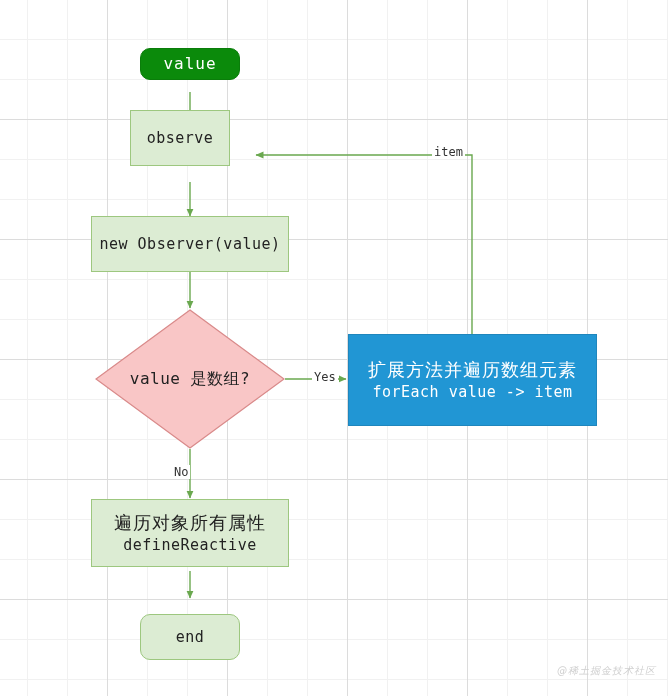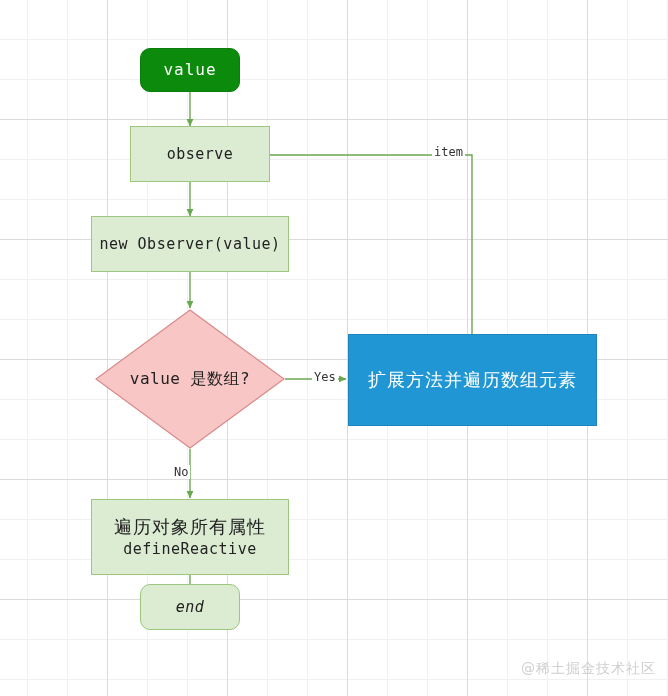--- a/index.html
+++ b/index.html
@@ -127,24 +127,25 @@
     padding: 0 2px;
     white-space: nowrap;
   }
 
   
   #watermark {
     position: absolute;
     right: 12px;
     bottom: 18px;
     font-family: "DejaVu Sans", "Liberation Sans", sans-serif;
-    font-size: 14px;
+    font-size: 10px;
     color: #cfcfcf;
     letter-spacing: 1px;
     white-space: nowrap;
+    font-style: italic;
   }
 </style>
 </head>
 <body>
 
 <div id="canvas">
 
   <svg id="wires" viewBox="0 0 668 696" width="668" height="696">
     <defs>
       <marker id="arrow" markerWidth="9" markerHeight="9" refX="7.5" refY="3.6" orient="auto" markerUnits="userSpaceOnUse">
@@ -160,49 +161,50 @@
 
     <line x1="285" y1="379" x2="346" y2="379" stroke="#6aa84f" stroke-width="1.4" marker-end="url(#arrow)"></line>
 
     <line x1="190" y1="449" x2="190" y2="498" stroke="#6aa84f" stroke-width="1.4" marker-end="url(#arrow)"></line>
 
     <line x1="190" y1="571" x2="190" y2="598" stroke="#6aa84f" stroke-width="1.4" marker-end="url(#arrow)"></line>
 
     <polyline points="472,334 472,155 256,155" fill="none" stroke="#6aa84f" stroke-width="1.4" marker-end="url(#arrow)"></polyline>
   </svg>
 
-  <div class="node node-start node-rounded" style="left:140px; top:48px; width:100px; height:44px;">
+  <div class="node node-start node-rounded" style="left:140px; top:48px; width:100px; height:32px;">
     <span class="mono">value</span>
   </div>
 
-  <div class="node node-proc" style="left:130px; top:126px; width:140px; height:56px;">
+  <div class="node node-proc" style="left:130px; top:110px; width:100px; height:56px;">
     <span class="mono">observe</span>
   </div>
 
   <div class="node node-proc" style="left:91px; top:216px; width:198px; height:56px;">
     <span class="mono">new Observer(value)</span>
   </div>
 
   <div class="node-decision" style="left:95px; top:309px;">
     <svg class="shape" viewBox="0 0 190 140" preserveAspectRatio="none">
       <polygon points="95,1 189,70 95,139 1,70" fill="#f9c6c6" stroke="#d98a8a" stroke-width="1.3"></polygon>
     </svg>
     <div class="dtext">value 是数组?</div>
   </div>
 
   <div class="node node-blue" style="left:348px; top:334px; width:249px; height:92px;">
     <span class="cn">扩展方法并遍历数组元素</span>
-  </div>
-
-  <div class="node node-proc" style="left:91px; top:499px; width:198px; height:76px;">
+    <span class="mono">forEach value -&gt; item</span>
+  </div>
+
+  <div class="node node-proc" style="left:91px; top:499px; width:198px; height:68px;">
     <span class="cn">遍历对象所有属性</span>
     <span class="mono">defineReactive</span>
   </div>
 
-  <div class="node node-proc node-rounded" style="left:140px; top:584px; width:100px; height:46px;font-style:italic;">
+  <div class="node node-proc node-rounded" style="left:140px; top:614px; width:100px; height:46px;">
     <span class="mono">end</span>
   </div>
 
   <div class="edge-label" style="left:296px; top:370px;margin-left:16px;">Yes</div>
 
   <div class="edge-label" style="left:172px; top:465px;">No</div>
 
   <div class="edge-label" style="left:432px; top:145px;">item</div>
 
   <div id="watermark">@稀土掘金技术社区</div>

